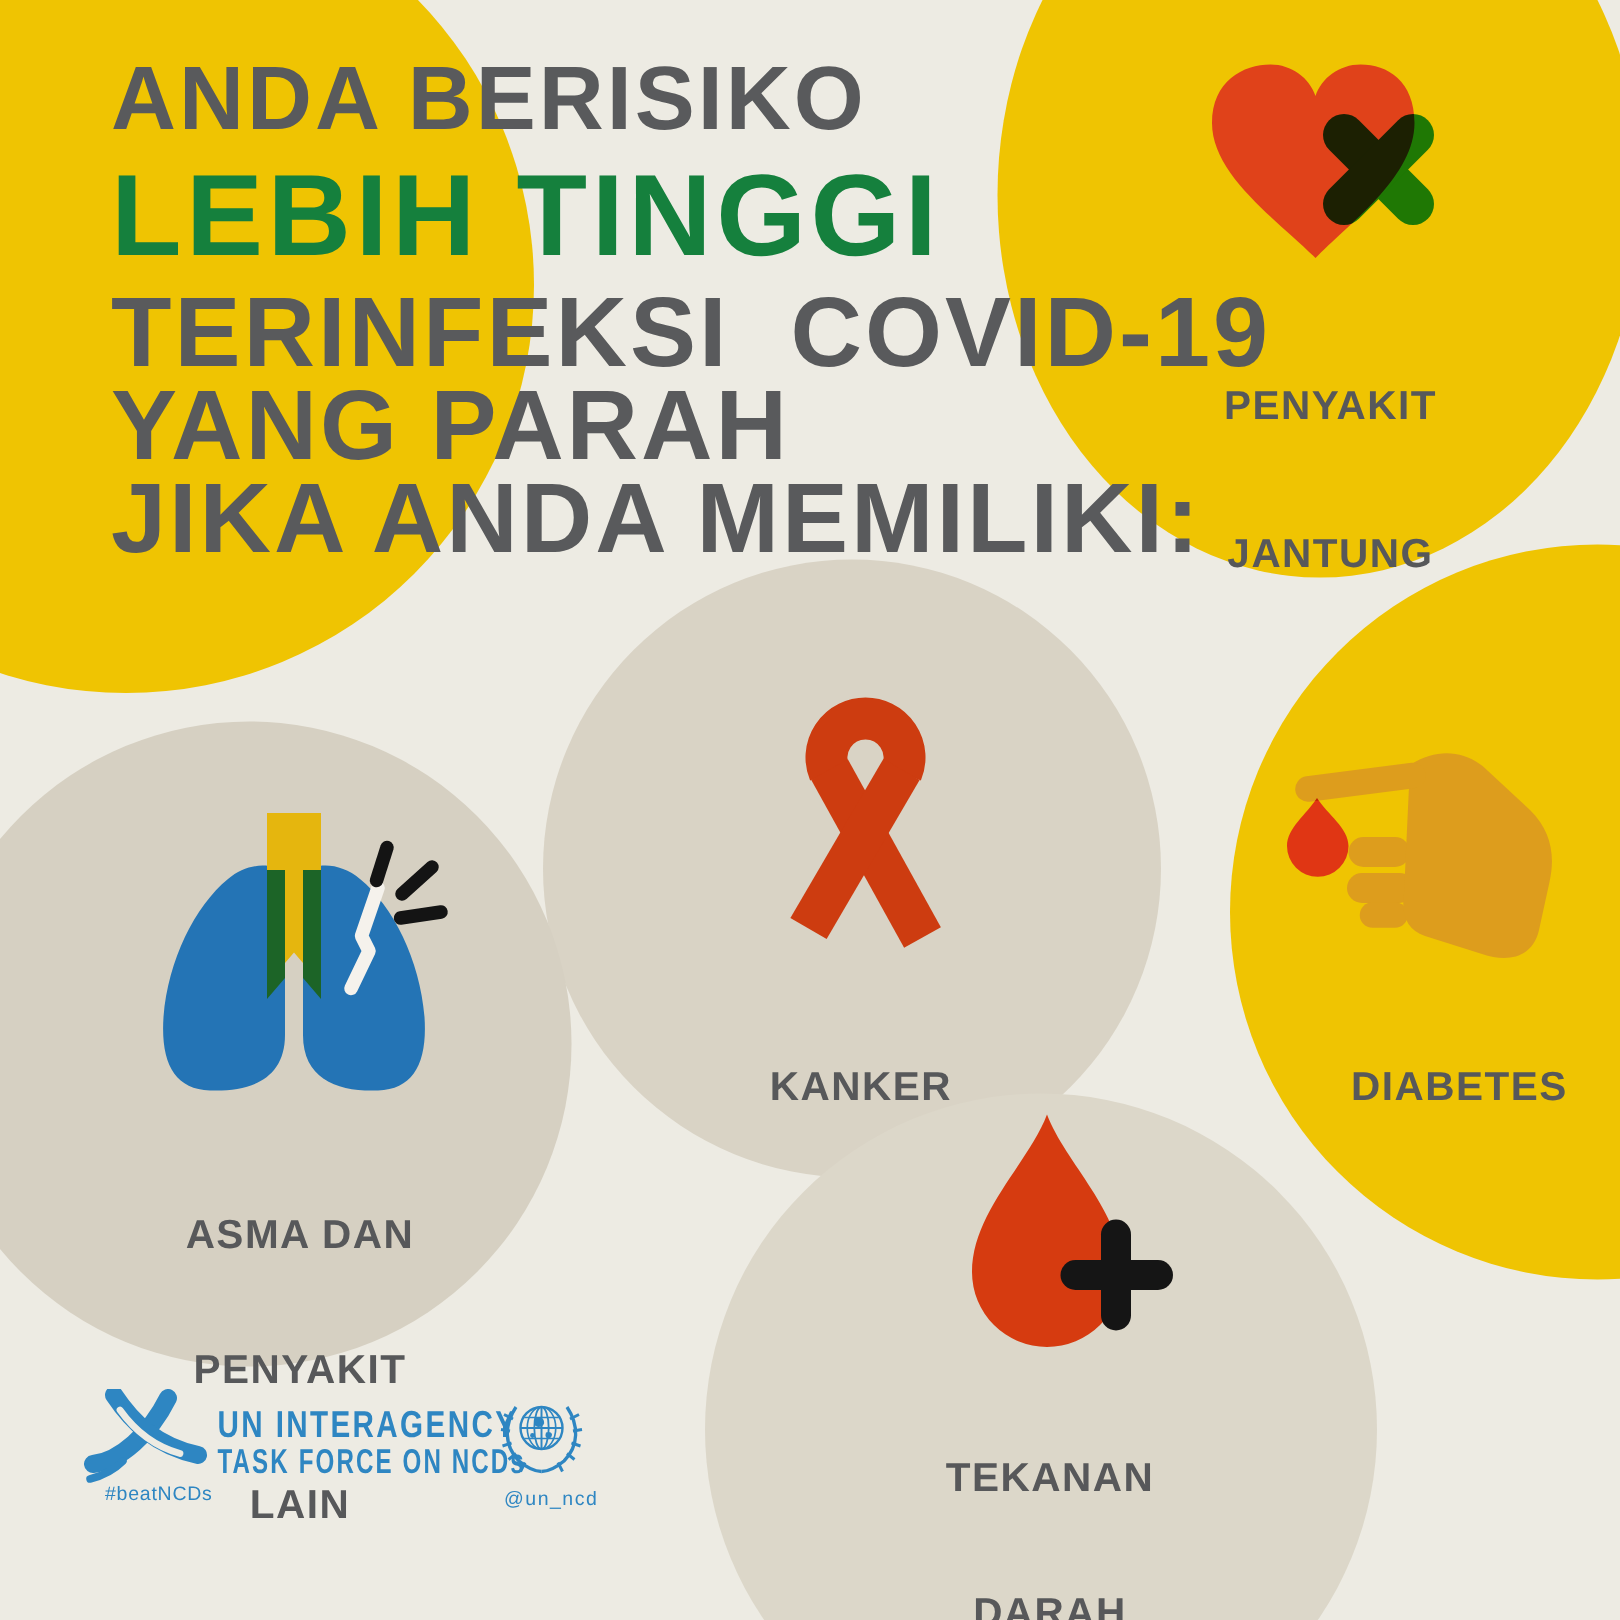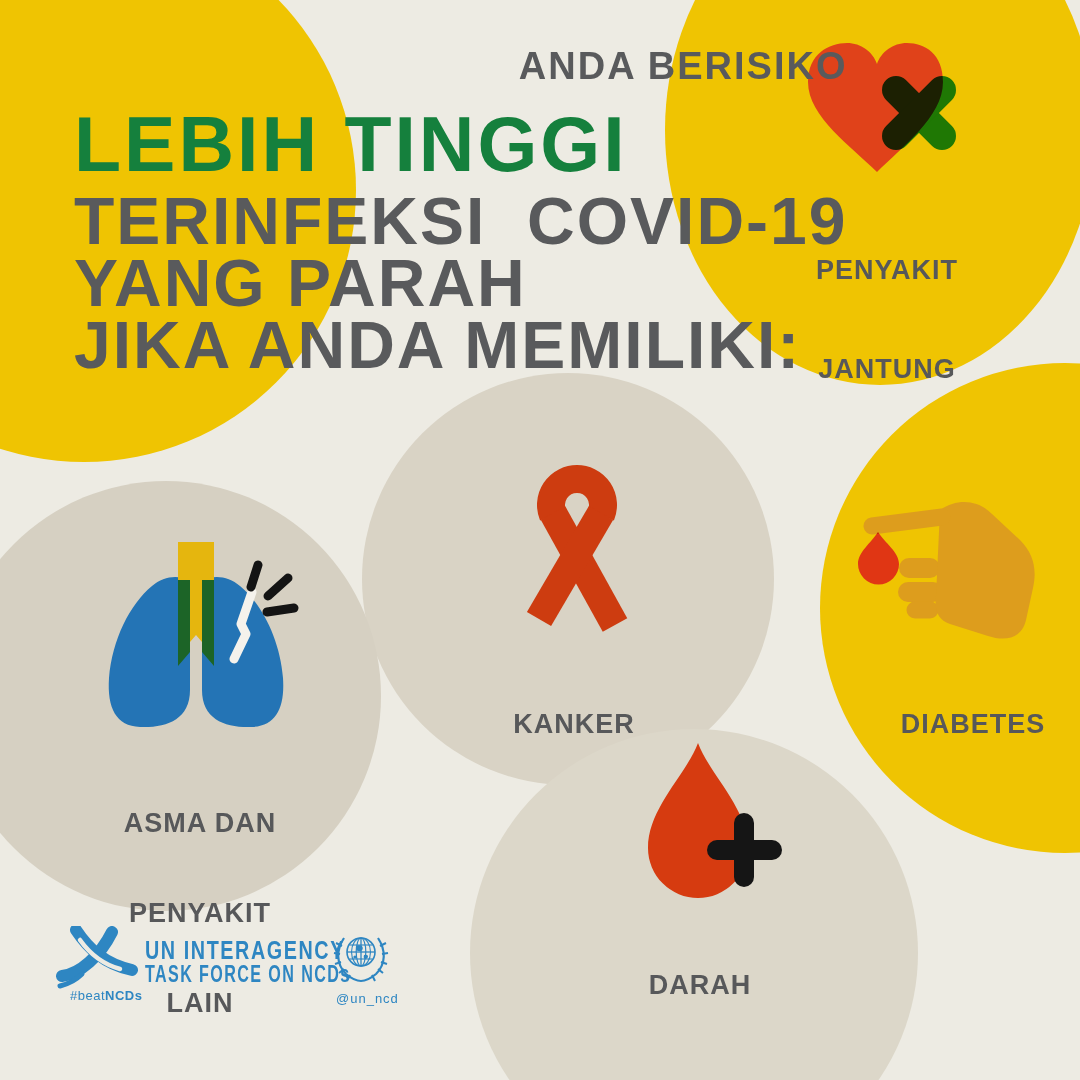--- a/index.html
+++ b/index.html
@@ -13,21 +13,21 @@
   .circle{position:absolute;border-radius:50%;}
   .c-headline   {left:-188px;top:-82px;width:544px;height:544px;background:#efc402;}
   .c-heart      {left:665px;top:-125px;width:430px;height:510px;background:#efc402;}
   .c-cancer     {left:362px;top:373px;width:412px;height:412px;background:#d9d3c5;}
   .c-diabetes   {left:820px;top:363px;width:490px;height:490px;background:#efc402;}
   .c-respiratory{left:-49px;top:481px;width:430px;height:430px;background:#d6d0c2;}
   .c-hypertension{left:470px;top:729px;width:448px;height:448px;background:#dcd7c9;}
 
   .headline{position:absolute;left:74px;top:34px;z-index:5;font-weight:700;color:#595a5c;}
   .headline .h-line{white-space:pre;letter-spacing:2px;}
-  .h1a{font-size:38px;line-height:64px;text-align:right;}
+  .h1a{font-size:60px;line-height:64px;}
   .h1b{font-size:77px;line-height:92px;color:#15803d;letter-spacing:3px !important;}
   .h1c,.h1d,.h1e{font-size:66px;line-height:62px;}
 
   .risk-label{
     position:absolute;z-index:5;
     font-weight:700;font-size:27px;line-height:31px;
     letter-spacing:1px;color:#57585a;text-align:center;white-space:pre;
   }
   .lbl-heart       {left:757px;top:188px;width:260px;line-height:33px;}
   .lbl-cancer      {left:474px;top:647px;width:200px;}
@@ -38,21 +38,21 @@
   .icon-svg{position:absolute;z-index:4;}
   .svg-heart{left:790px;top:30px;}
   .svg-ribbon{left:505px;top:455px;}
   .svg-lungs{left:100px;top:530px;}
   .svg-hand{left:840px;top:480px;}
   .svg-drop{left:620px;top:730px;}
 
   .footer{position:absolute;left:0;top:920px;width:440px;height:100px;z-index:6;color:#2e86c2;}
   .swoosh{position:absolute;left:56px;top:6px;}
   .hashtag{position:absolute;left:70px;top:68px;font-size:13px;letter-spacing:.5px;}
-  .hashtag .bold{font-weight:700;}
+  .hashtag .bold{font-weight:400;}
   .org-line{position:absolute;left:145px;font-weight:700;transform-origin:left top;white-space:pre;}
   .org1{top:16px;font-size:25px;letter-spacing:2px;transform:scaleX(.79);}
   .org2{top:41px;font-size:23px;letter-spacing:2px;transform:scaleX(.70);}
   .emblem{position:absolute;left:330px;top:6px;}
   .handle{position:absolute;left:336px;top:71px;font-size:13px;letter-spacing:1px;}
 </style>
 </head>
 <body>
 
 <div class="poster">
@@ -130,20 +130,21 @@
   </div>
   <div class="risk-label lbl-diabetes">
     <div>DIABETES</div>
   </div>
   <div class="risk-label lbl-respiratory">
     <div>ASMA DAN</div>
     <div>PENYAKIT</div>
     <div>LAIN</div>
   </div>
   <div class="risk-label lbl-hypertension">
+    <div>TEKANAN</div>
     <div>DARAH</div>
     
   </div>
 
   <div class="footer">
     <svg class="swoosh" width="88" height="64" viewBox="0 0 88 64">
       <g stroke="#2e86c2" fill="none" stroke-linecap="round">
         <path d="M6,50 C24,48 44,30 56,6" stroke-width="12"></path>
         <path d="M20,4 C32,22 48,38 76,44" stroke-width="12"></path>
         <path d="M4,60 C12,58 20,54 26,48" stroke-width="5"></path>

